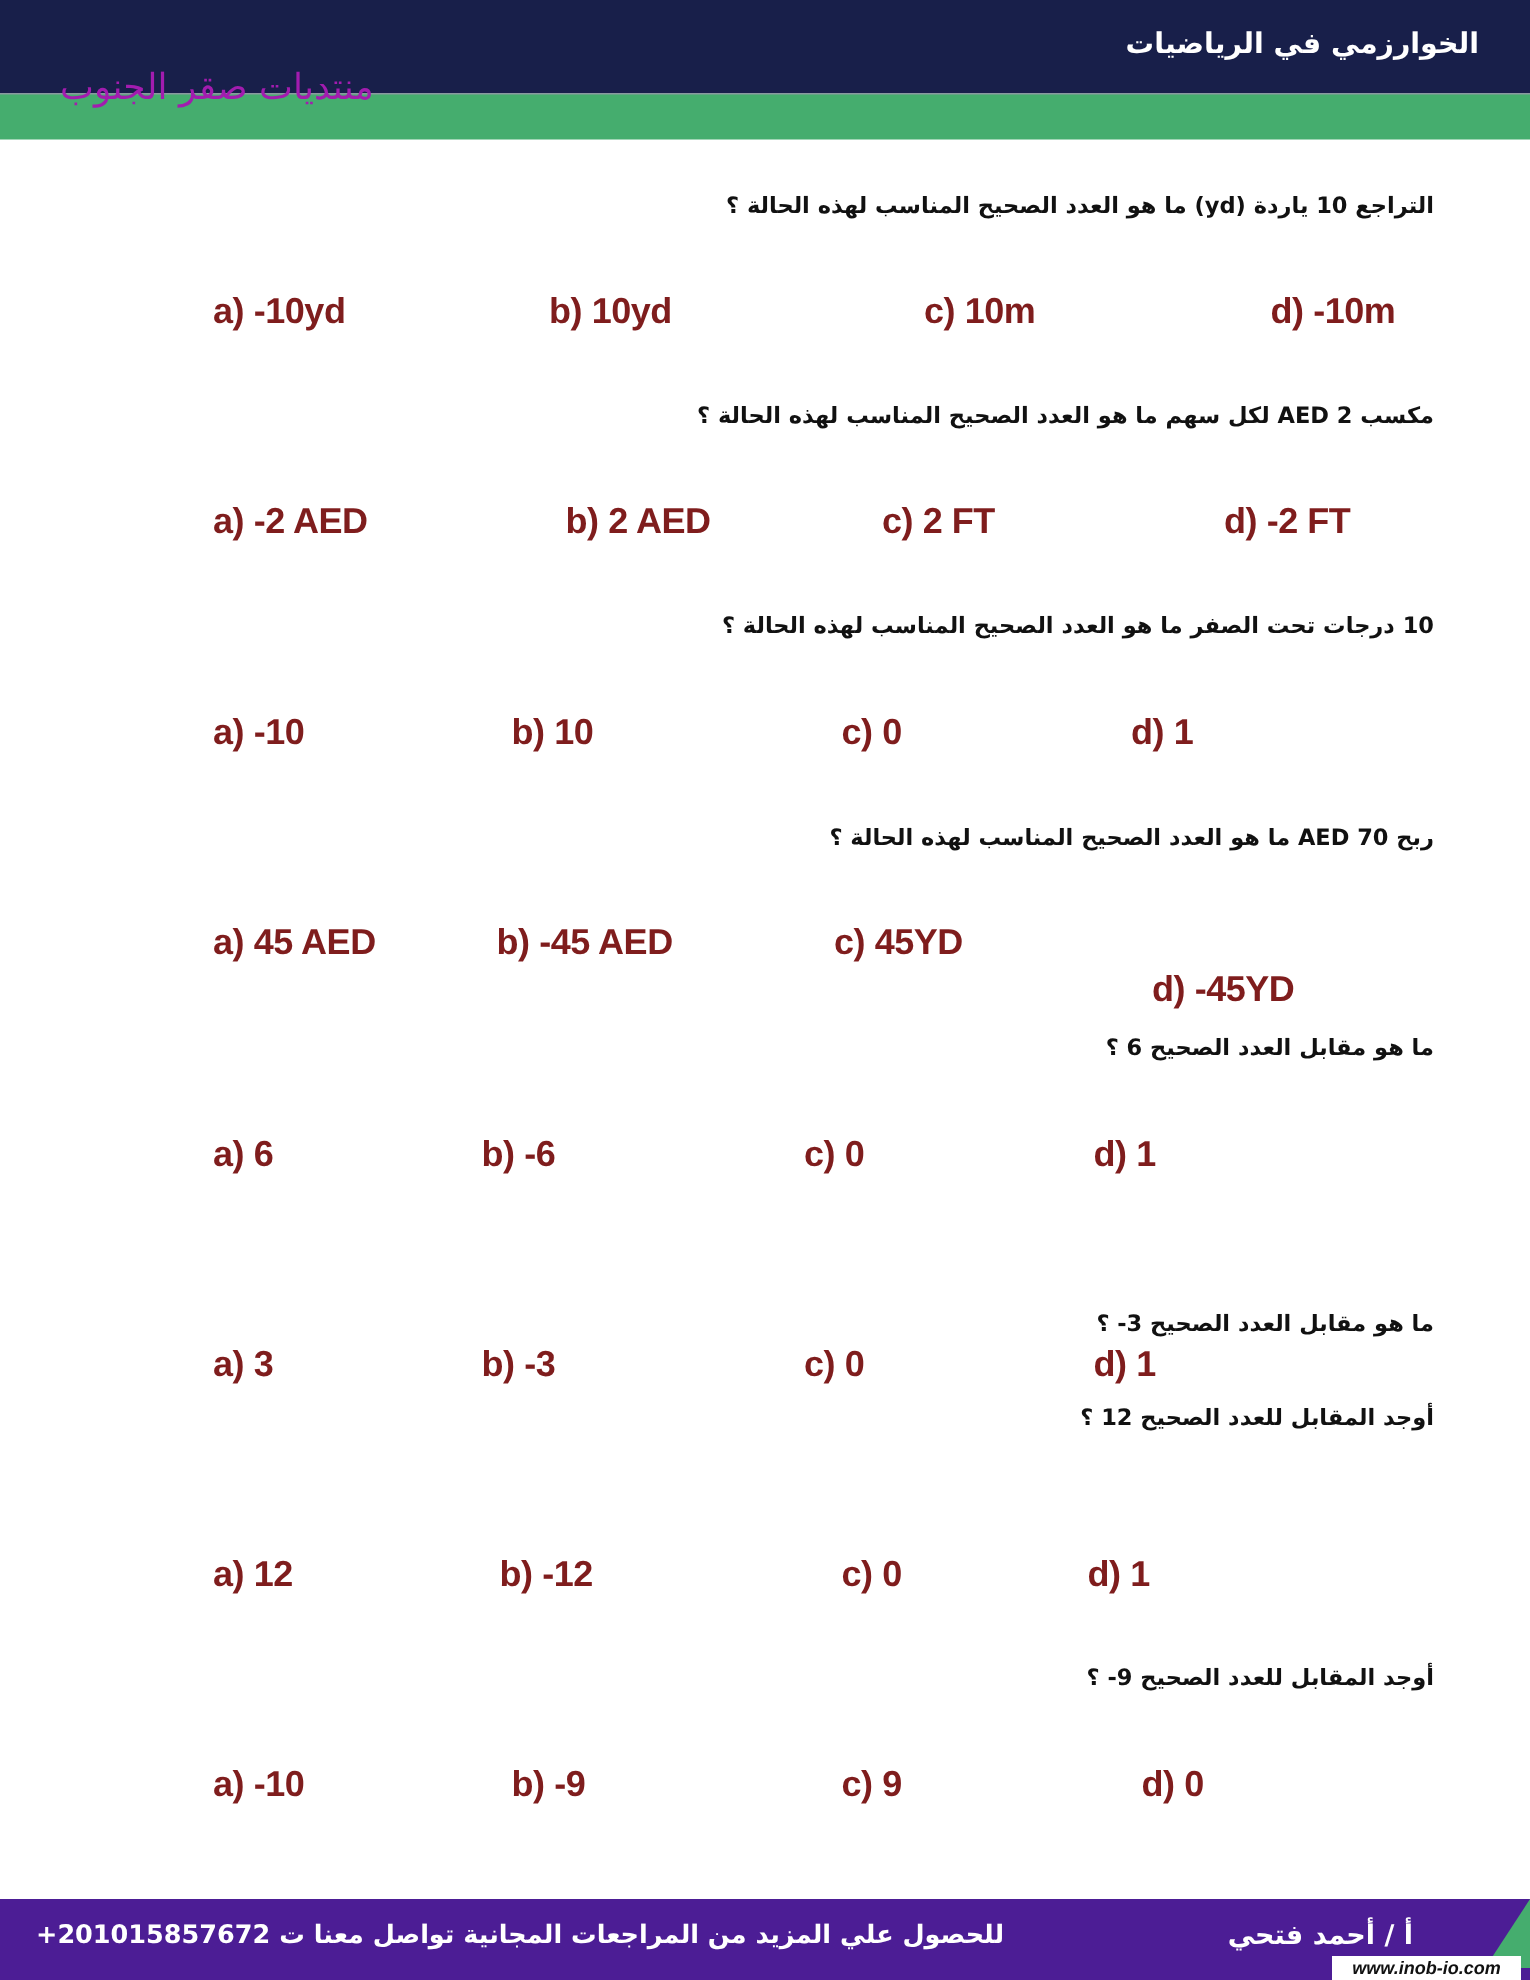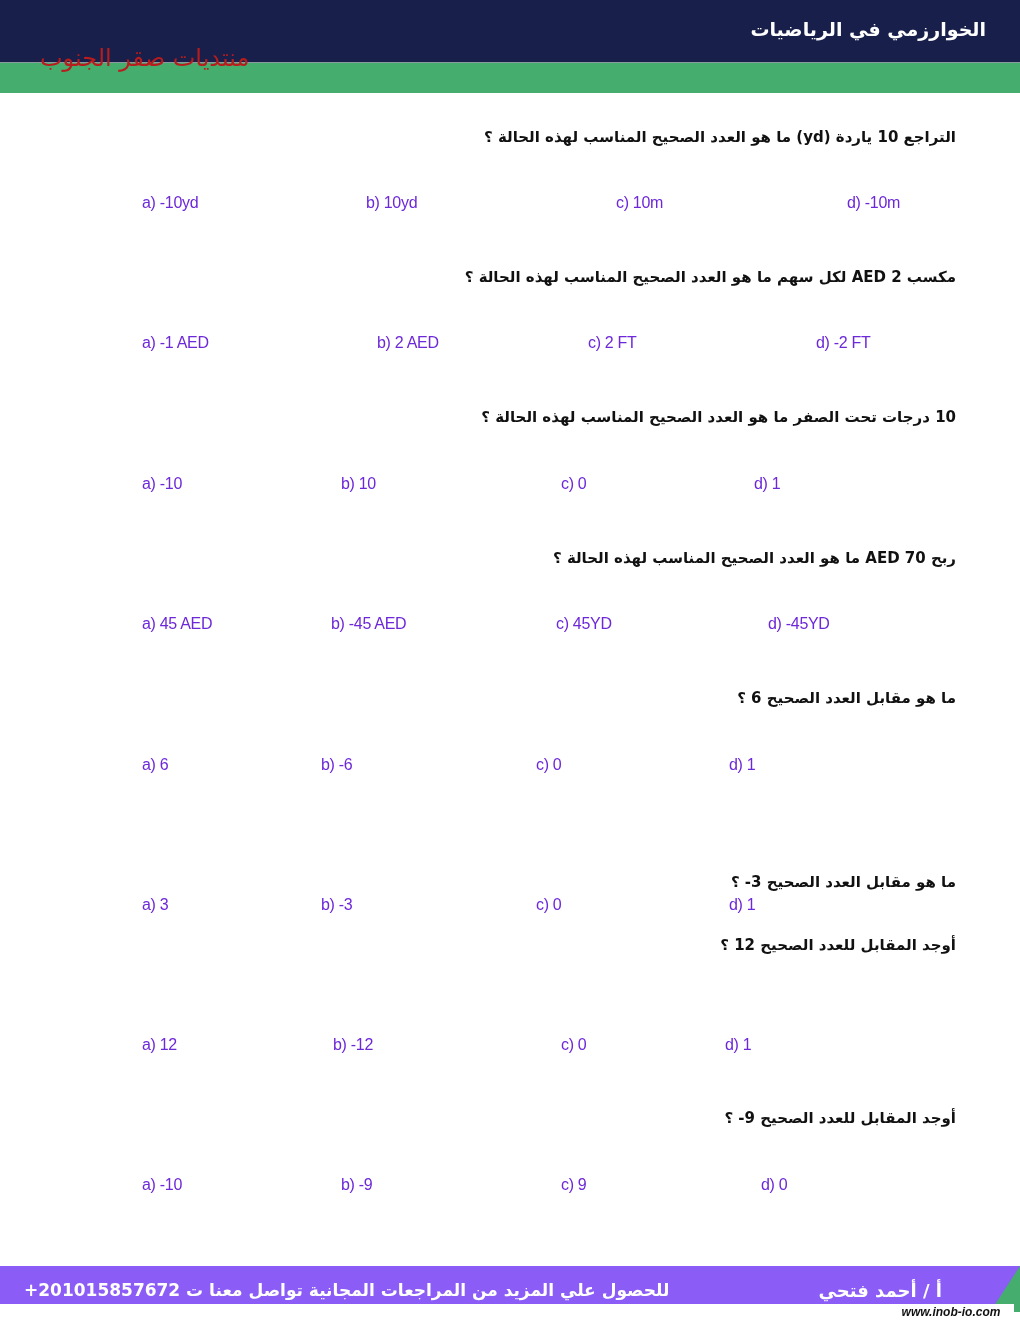--- a/index.html
+++ b/index.html
@@ -19,40 +19,40 @@
     position: absolute; right: 34px; top: 18px;
     color: #ffffff; font-weight: bold; font-size: 19px; direction: rtl;
     font-family: "DejaVu Sans", sans-serif;
   }
   .green-band {
     position: absolute; left: 0; top: 62px; width: 1020px; height: 31px;
     background: #45ad6e; border-top: 1px solid #8a9aa0;
   }
   .watermark {
     position: absolute; left: 40px; top: 44px;
-    color: #b91c1c; font-size: 24px; direction: rtl;
+    color: #a21caf; font-size: 24px; direction: rtl;
     font-family: "DejaVu Sans", sans-serif;
   }
 
   .question {
     position: absolute; right: 64px;
     font-size: 15px; font-weight: bold; direction: rtl; text-align: right;
     font-family: "DejaVu Sans", sans-serif; color: #111;
   }
   .options { position: absolute; left: 0; width: 1020px; height: 30px; }
   .option {
     position: absolute; top: 0;
-    font-size: 16px; font-weight: normal;
-    font-family: "Liberation Sans", sans-serif; color: #6d28d9;
+    font-size: 24px; font-weight: bold;
+    font-family: "Liberation Sans", sans-serif; color: #7f1d1d;
     letter-spacing: -0.3px;
   }
 
   .footer {
-    position: absolute; left: 0; top: 1266px; width: 1020px; height: 38px;
-    background: #8b5cf6;
+    position: absolute; left: 0; top: 1266px; width: 1020px; height: 54px;
+    background: #4c1d95;
   }
   .footer-left {
     position: absolute; left: 24px; top: 14px;
     color: #ffffff; font-weight: bold; font-size: 17px; direction: rtl;
   }
   .footer-author {
     position: absolute; right: 78px; top: 14px;
     color: #ffffff; font-weight: bold; font-size: 18px; direction: rtl;
   }
   .footer-triangle {
@@ -78,40 +78,40 @@
 <div class="question" style="top:128px;">التراجع 10 ياردة (yd) ما هو العدد الصحيح المناسب لهذه الحالة ؟</div>
 <div class="options" style="top:194px;">
   <span class="option" style="left:142px;">a) -10yd</span>
   <span class="option" style="left:366px;">b) 10yd</span>
   <span class="option" style="left:616px;">c) 10m</span>
   <span class="option" style="left:847px;">d) -10m</span>
 </div>
 
 <div class="question" style="top:268px;">مكسب  AED 2 لكل سهم ما هو العدد الصحيح المناسب لهذه الحالة ؟</div>
 <div class="options" style="top:334px;">
-  <span class="option" style="left:142px;">a) -1 AED</span>
+  <span class="option" style="left:142px;">a) -2 AED</span>
   <span class="option" style="left:377px;">b) 2 AED</span>
   <span class="option" style="left:588px;">c) 2 FT</span>
   <span class="option" style="left:816px;">d) -2 FT</span>
 </div>
 
 <div class="question" style="top:408px;">10 درجات تحت الصفر ما هو العدد الصحيح المناسب لهذه الحالة ؟</div>
 <div class="options" style="top:475px;">
   <span class="option" style="left:142px;">a) -10</span>
   <span class="option" style="left:341px;">b) 10</span>
   <span class="option" style="left:561px;">c) 0</span>
   <span class="option" style="left:754px;">d) 1</span>
 </div>
 
 <div class="question" style="top:549px;">ربح AED 70 ما هو العدد الصحيح المناسب لهذه الحالة ؟</div>
 <div class="options" style="top:615px;">
   <span class="option" style="left:142px;">a) 45 AED</span>
   <span class="option" style="left:331px;">b) -45 AED</span>
   <span class="option" style="left:556px;">c) 45YD</span>
-  <span class="option" style="left:768px;">d) -45YD</span>
+  <span class="option" style="left:768px;margin-top:31px;">d) -45YD</span>
 </div>
 
 <div class="question" style="top:689px;">ما هو مقابل العدد الصحيح  6  ؟</div>
 <div class="options" style="top:756px;">
   <span class="option" style="left:142px;">a) 6</span>
   <span class="option" style="left:321px;">b) -6</span>
   <span class="option" style="left:536px;">c) 0</span>
   <span class="option" style="left:729px;">d) 1</span>
 </div>
 

